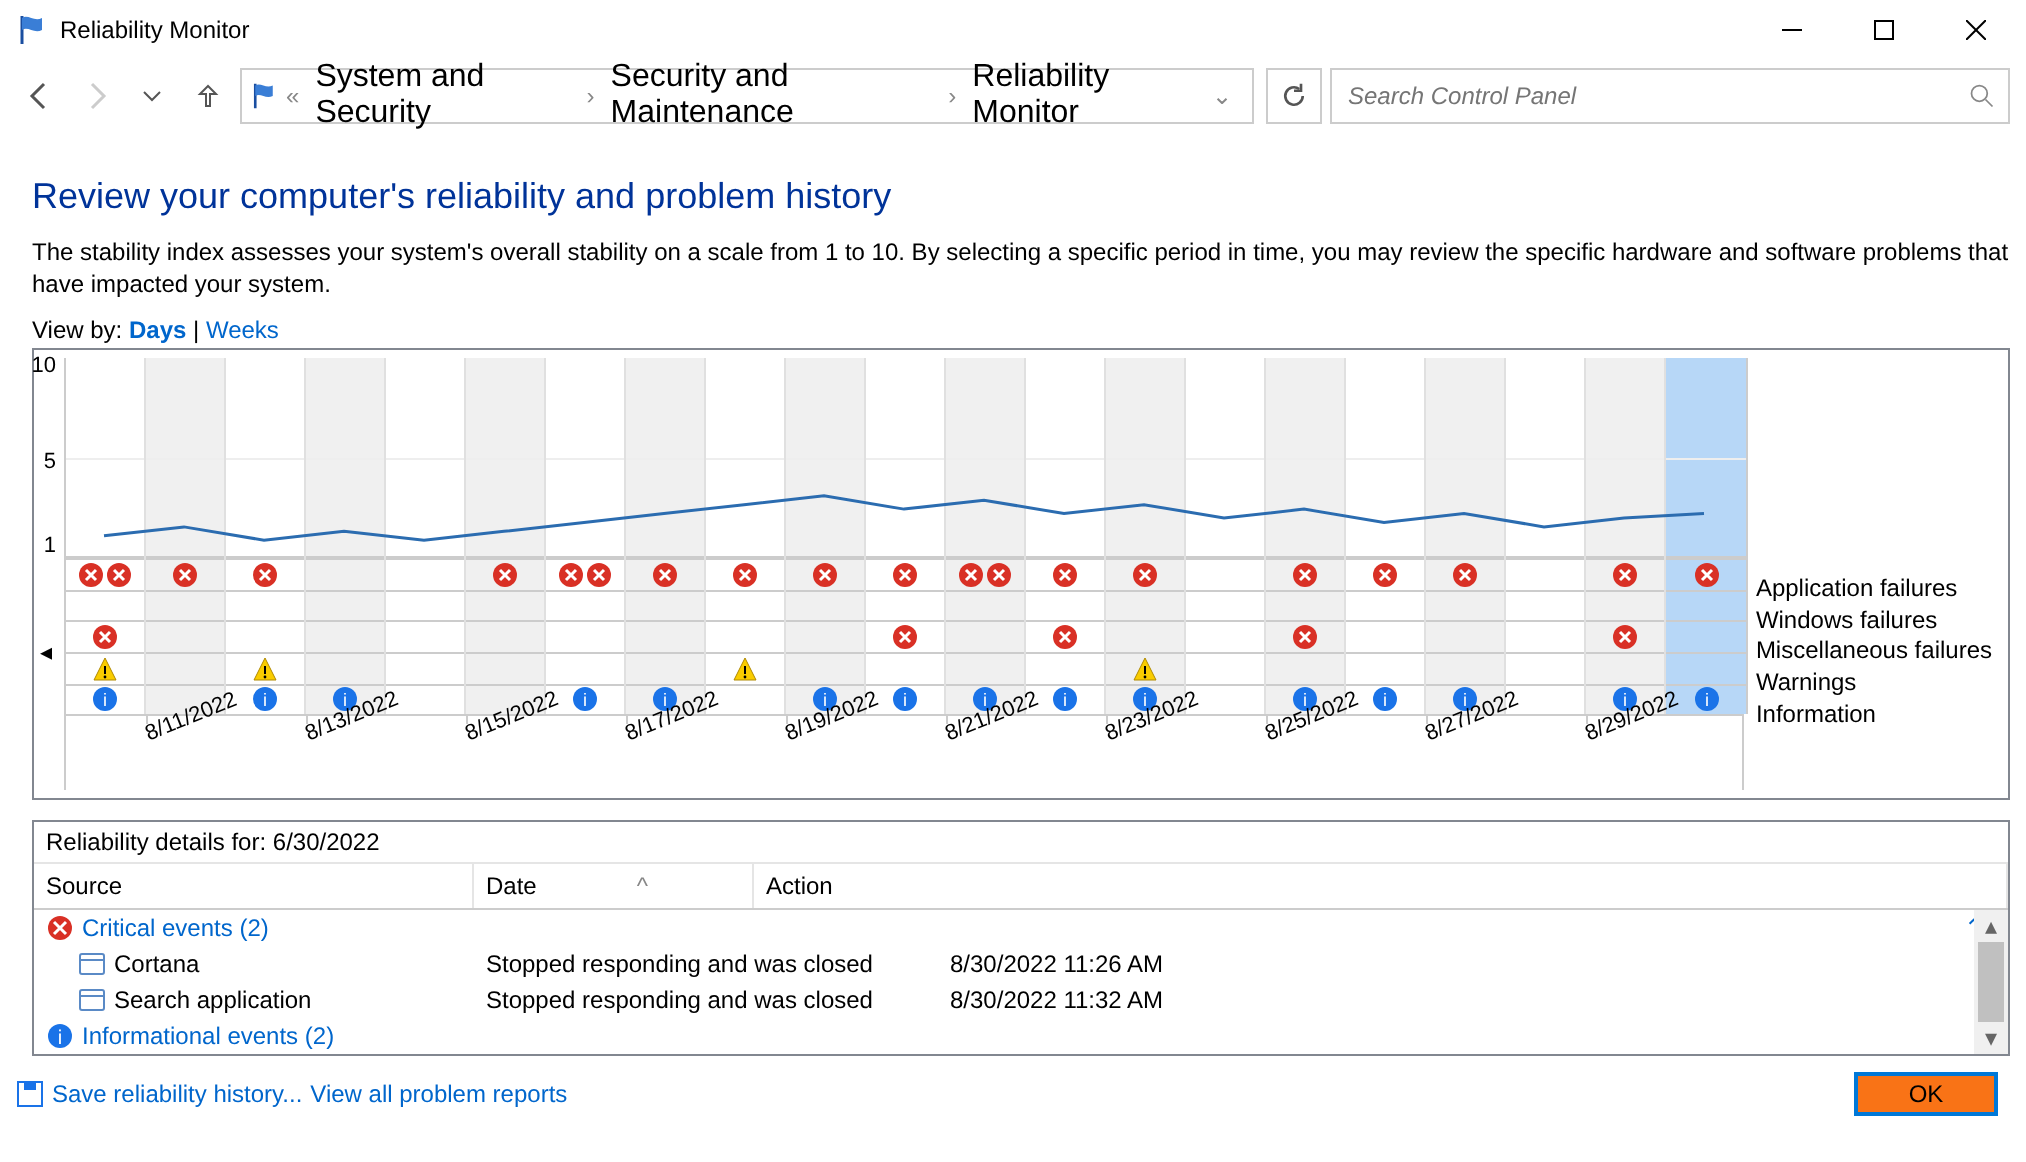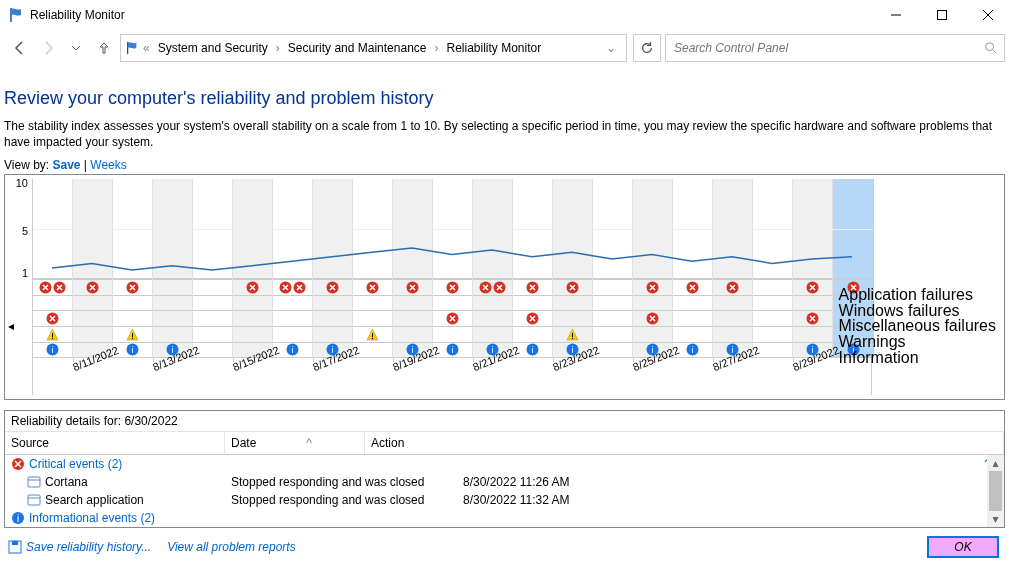--- a/index.html
+++ b/index.html
@@ -6,70 +6,70 @@
   html, body { margin: 0; padding: 0; font-family: "Segoe UI", Arial, sans-serif; font-size: 12px; color: #000; background: #fff; width: 1013px; height: 581px; overflow: hidden; }
   .titlebar { display: flex; align-items: center; height: 30px; padding: 0 2px 0 8px; }
   .titlebar .icon { width: 16px; height: 16px; margin-right: 6px; }
   .titlebar .title { font-size: 12px; flex: 0 0 auto; }
   .titlebar .spacer { flex: 1; }
   .winbtn { width: 46px; height: 30px; display: flex; align-items: center; justify-content: center; }
   .navrow { display: flex; align-items: center; padding: 4px 8px; gap: 4px; }
   .navbtn { width: 24px; height: 24px; display: flex; align-items: center; justify-content: center; color: #555; }
   .navbtn.disabled { color: #bbb; }
   .addrbar { flex: 1; border: 1px solid #ccc; height: 28px; display: flex; align-items: center; padding: 0 4px; gap: 2px; background: #fff; }
-  .crumb { padding: 2px 4px; font-size: 12px; }
+  .crumb { padding: 2px 4px; font-size: 16px; }
   .sep { color: #888; padding: 0 2px; }
   .refreshbox { border: 1px solid #ccc; width: 28px; height: 28px; display: flex; align-items: center; justify-content: center; margin-left: 2px; }
   .searchbox { border: 1px solid #ccc; width: 340px; height: 28px; display: flex; align-items: center; padding: 0 6px; gap: 6px; }
   .searchbox input { border: none; outline: none; flex: 1; font-size: 12px; color: #888; font-style: italic; }
-  .content { padding: 8px 8px 0 4px; }
+  .content { padding: 8px 8px 0 16px; }
   .heading { color: #003399; font-size: 18px; margin: 14px 0 10px 0; }
   .desc { font-size: 12px; margin-bottom: 8px; line-height: 1.3; }
   .metarow { display: flex; justify-content: space-between; font-size: 12px; margin-bottom: 2px; padding-right: 10px;}
   .linkish { color: #0066cc; }
   .chartwrap { position: relative; border: 1px solid #828790; padding: 4px 0 4px 0; }
   .chartinner { display: flex; align-items: stretch; }
   .yaxis { width: 34px; position: relative; height: 100px; font-size: 11px; }
   .yaxis span { position: absolute; right: 4px; }
   .cols { display: flex; border-left: 1px solid #ccc; border-right: 1px solid #ccc; }
   .col { width: 40px; border-right: 1px solid #e0e0e0; position: relative; }
   .col:last-child { border-right: none; }
   .col.sel { background: #b7d7f7; }
   .col.alt { background: #f0f0f0; }
   .linearea { position: relative; height: 100px; border-bottom: 1px solid #ccc; }
   .linearea::before { content:""; position:absolute; left:0; right:0; top:50%; border-top:1px solid #eee; }
   .grid5 { display: flex; flex-direction: column; }
   .grow { height: 15.6px; border-top: 1px solid #ccc; display: flex; align-items: center; justify-content: center; }
   .datelabels { position: relative; height: 38px; border-top: 1px solid #ccc; }
   .datelabels .tick { position:absolute; top:0; border-left:1px solid #ccc; height:4px; }
   .datelabels .lab { position:absolute; top:4px; font-size:11px; transform: rotate(-22deg); transform-origin: left top; }
-  .rowlegend { position:absolute; right: 8px; top: 112px; font-size: 16px; line-height: 15.6px; }
+  .rowlegend { position:absolute; right: 8px; top: 112px; font-size: 12px; line-height: 15.6px; }
   .arrow-left-s, .arrow-right-s { position:absolute; top:112px; width:12px; height:78px; display:flex; align-items:center; justify-content:center; color:#000; }
   .arrow-left-s { left: 0; }
   .details { margin-top: 10px; border: 1px solid #828790; font-size: 12px; }
   .details-head { padding: 3px 6px; border-bottom: 1px solid #e5e5e5; }
   .thead { display: flex; border-bottom: 1px solid #ccc; background: #fff; }
   .th { padding: 4px 6px; border-right: 1px solid #e5e5e5; font-weight: normal; display:flex; align-items:center; gap:4px;}
   .th.src { width: 220px; }
   .th.sum { width: 232px; }
   .th.dat { width: 140px; }
   .th.act { flex: 1; }
   .tbody { max-height: 86px; overflow-y: auto; position: relative;}
   .trow { display: flex; padding: 1px 0; }
   .tcell { padding: 1px 6px; }
   .tcell.src { width: 220px; display:flex; align-items:center; gap:4px; padding-left: 22px;}
   .tcell.sum { width: 232px; }
   .tcell.dat { width: 140px; }
   .group { padding: 2px 6px; display:flex; align-items:center; gap:4px; color:#0066cc; }
   .group.info { color:#0066cc; }
   .group .chev { margin-left:auto; margin-right:6px; color:#0066cc;}
-  .footer { display:flex; align-items:center; padding: 8px; gap: 16px; border-top: 0; font-style: italic; }
+  .footer { display:flex; align-items:center; padding: 8px; gap: 4px; border-top: 0; }
   .footer .link { color:#0066cc; display:flex; align-items:center; gap:4px; }
   .footer .spacer { flex:1; }
-  .okbtn { border: 2px solid #0078d7; background:#f0abfc; width:72px; height:22px; display:flex; align-items:center; justify-content:center; margin-right: 6px;}
+  .okbtn { border: 2px solid #0078d7; background:#f97316; width:72px; height:22px; display:flex; align-items:center; justify-content:center; margin-right: 6px;}
   svg.linepath { position:absolute; left:0; top:0; pointer-events:none; }
   .ic { width:14px; height:14px; display:flex; align-items:center; justify-content:center; }
   .scrollbar-fake { position:absolute; right:0; top:0; bottom:0; width:17px; background:#f0f0f0; display:flex; flex-direction:column; }
   .scrollbar-fake .arrow { height:17px; display:flex; align-items:center; justify-content:center; color:#666;}
   .scrollbar-fake .thumb { flex:0 0 40px; background:#c0c0c0; margin:0 2px;}
   .scrollbar-fake .track { flex:1; }
 </style>
 </head>
 <body>
 
@@ -154,21 +154,21 @@
       </span>
   </div>
 </div>
 
 <div class="content">
   <div class="heading">Review your computer's reliability and problem history</div>
   <div class="desc">The stability index assesses your system's overall stability on a scale from 1 to 10. By selecting a specific period in time, you may review the specific hardware and software problems that have impacted your system.</div>
   <div class="metarow">
     <div>
       <span>View by:</span>
-      <span class="linkish" style="font-weight:bold;">Save</span><span> | </span><span class="linkish">Weeks</span>
+      <span class="linkish" style="font-weight:bold;">Days</span><span> | </span><span class="linkish">Weeks</span>
     </div>
   </div>
 
   <div class="chartwrap" style="padding-left:14px; padding-right:130px;">
     <div class="arrow-left-s">◂</div>
     <div class="chartinner">
       <div class="yaxis">
         <span style="top:-2px">10</span>
         <span style="top:46px">5</span>
         <span style="top:88px">1</span>

